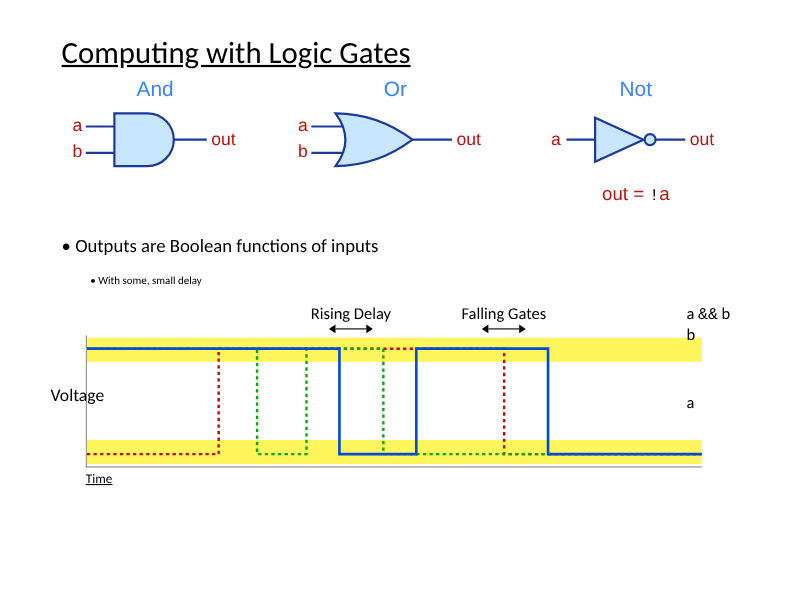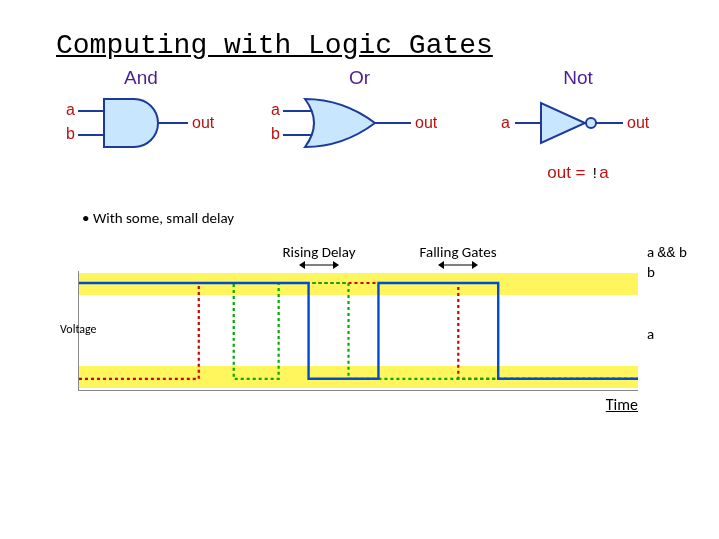--- a/index.html
+++ b/index.html
@@ -10,49 +10,48 @@
     font-family: Calibri, Arial, sans-serif;
     color: #000;
     position: relative;
     padding: 30px 56px 0 56px;
   }
   .title {
     font-size: 28px;
     font-weight: 400;
     text-decoration: underline;
     margin-bottom: 6px;
-    font-family: Liberation Mono, monospace;
   }
   .gates-row {
     display: flex;
     justify-content: space-between;
     margin-bottom: 12px;
   }
   .gate-col {
     display: flex;
     flex-direction: column;
     align-items: center;
   }
   .gate-name {
-    color: #4c1d95;
+    color: #3b82f6;
     font-size: 19px;
     font-weight: 400;
     font-family: Arial, sans-serif;
     margin-bottom: 2px;
   }
   .gate-svg { display:block; }
   .gate-eq {
     color: #b11; font-family: Arial, sans-serif;
     font-size: 17px; margin-top: 2px;
   }
   .gate-eq .mono { font-family: "Courier New", monospace; font-size: 15px; color:#000; }
   .bullets { margin-top: 26px; margin-left: 0; }
   .b1 { font-size: 17px; margin-left: 0; }
   .b1::before { content:"•  "; }
-  .b2 { font-size: 15px; margin-left: 26px; margin-top: 0; }
+  .b2 { font-size: 10px; margin-left: 26px; margin-top: 14px; }
   .b2::before { content:"•  "; }
   .timing-wrap {
     position: relative;
     margin-top: 16px;
   }
   .delay-labels {
     display: flex;
     justify-content: center;
     gap: 64px;
     font-size: 15px;
@@ -84,28 +83,27 @@
     background: #fff;
   }
   
   .band { position:absolute; left:0; right:0; height:22px; background:#fff44a; opacity:0.9; }
   .band.top { top:2px; }
   .band.bot { bottom:2px; }
   
   .graph-svg { position:absolute; inset:0; }
   .axis-label-y {
     position:absolute; left:-10px; top:50%; transform:translateY(-50%);
-    font-size:12px;
-    margin-left:14px;
+    font-size:16px;
   }
   .axis-label-x {
-    text-align:right; font-size:16px; margin-left:22px; width:560px; margin-top:4px;text-decoration:underline;
+    text-align:left; font-size:12px; margin-left:22px; width:560px; margin-top:4px;text-decoration:underline;
   }
   .sig-labels {
-    position:absolute; left:591px; top:0; font-size:15px;
+    position:absolute; left:568px; top:0; font-size:15px;
     display:flex; flex-direction:column; gap:0;
   }
   .sig-labels div { line-height:1.2; white-space:nowrap; }
   .mono { font-family:"Courier New", monospace; }
 </style>
 </head>
 <body>
 
 <div class="title">Computing with Logic Gates</div>
 
@@ -147,20 +145,21 @@
       <line x1="103" y1="32" x2="130" y2="32" stroke="#1b3a9a" stroke-width="2"></line>
       <text x="134" y="37" font-size="16" fill="#b11" font-family="Arial">out</text>
     </svg>
     <div class="gate-eq">
       <span>out = </span><span class="mono"> !</span><span>a</span>
     </div>
   </div>
 </div>
 
 <div class="bullets">
+  <div class="b1">Outputs are Boolean functions of inputs</div>
   <div class="b2">With some, small delay</div>
 </div>
 
 <div class="timing-wrap">
   <div class="delay-labels">
     <div class="delay-item">
       <span>Rising Delay</span>
       <div class="delay-arrow">
           <div class="line"></div>
         </div>

